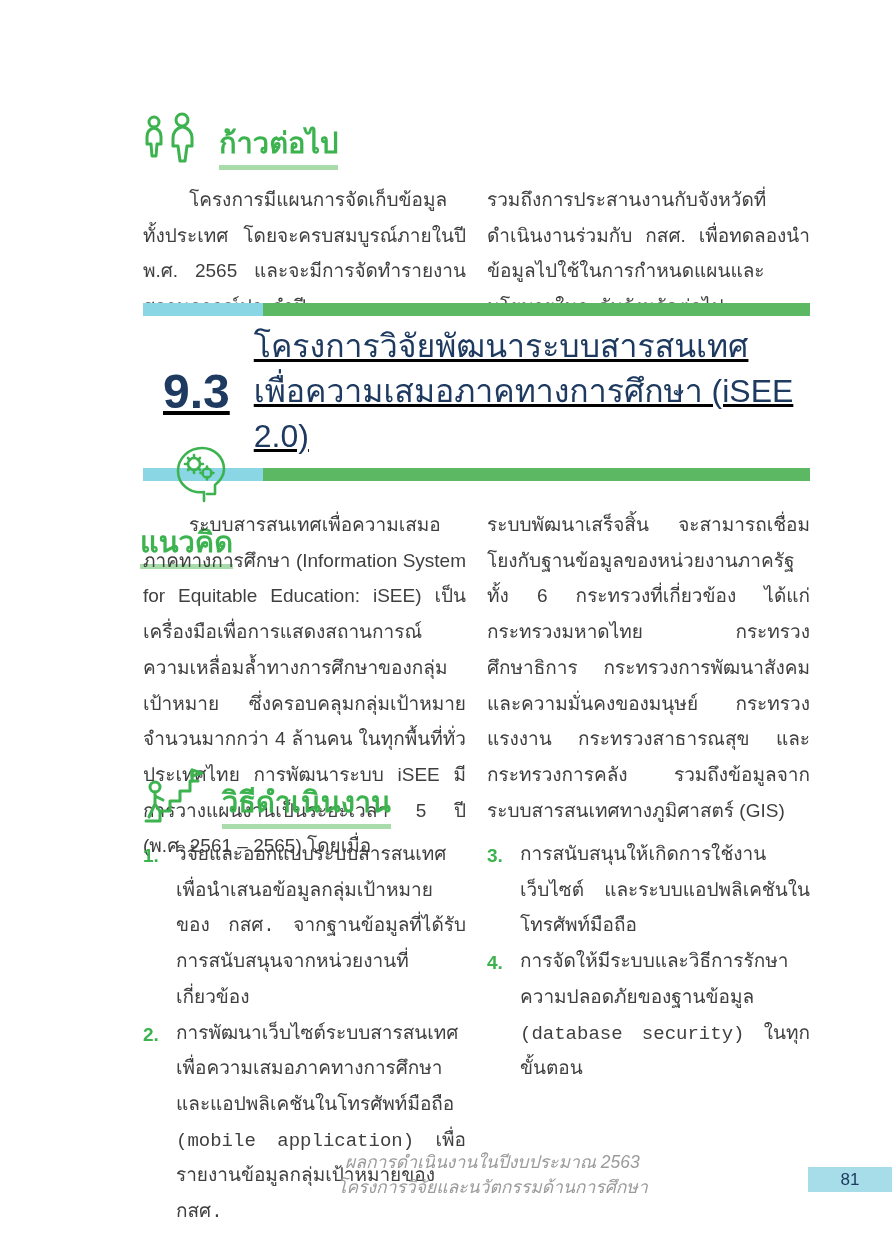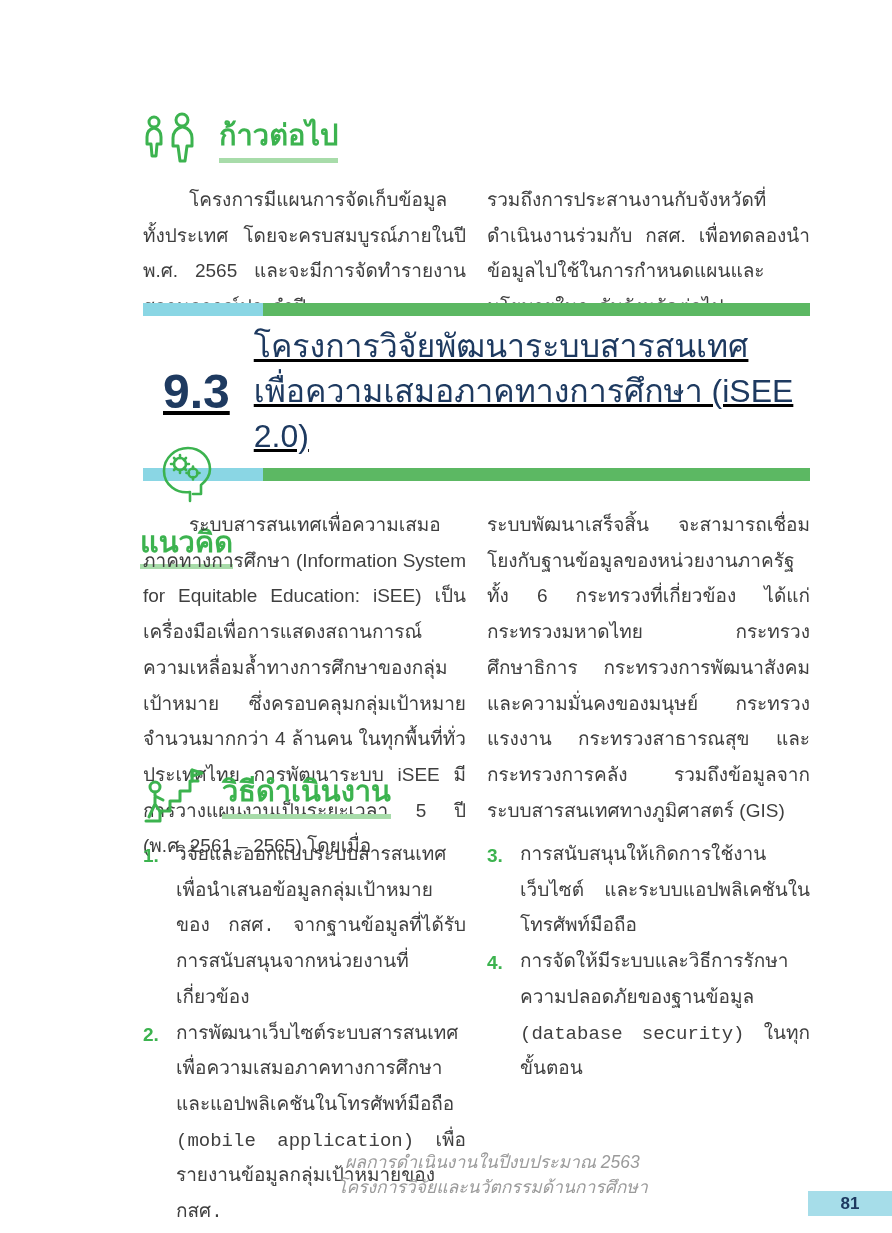--- a/index.html
+++ b/index.html
@@ -11,21 +11,21 @@
     --pagebox:#a6dde9;
     --text:#3f3f3f;
     --gray:#9b9b9b;
   }
   html,body{margin:0;padding:0;background:#ffffff;}
   .page{
     position:relative;width:892px;height:1233px;background:#ffffff;overflow:hidden;
     font-family:"Liberation Sans","DejaVu Sans",sans-serif;
   }
   
-  .sec-header{position:absolute;display:flex;align-items:center;gap:16px;}
+  .sec-header{position:absolute;display:flex;align-items:flex-end;gap:16px;}
   .sec-header .icon{flex:none;display:block;}
   .sec-title{
     font-size:29px;font-weight:bold;color:var(--green);
     line-height:1.15;padding-bottom:5px;border-bottom:5px solid var(--lightgreen);
   }
   
   .cols{position:absolute;left:143px;width:667px;display:flex;gap:21px;}
   .col{flex:1;font-size:19px;line-height:1.88;color:var(--text);text-align:justify;}
   .indent{text-indent:46px;}
   
@@ -42,22 +42,22 @@
   .list-item{display:flex;align-items:flex-start;}
   .item-no{width:33px;flex:none;color:var(--green);font-weight:bold;}
   .item-text{flex:1;text-align:justify;font-family:Liberation Mono, monospace;}
   
   .footer-text{
     position:absolute;left:337px;top:1150px;color:var(--gray);
     font-size:17.5px;line-height:1.45;text-align:center;font-style:italic;
   }
   .page-box{
     position:absolute;right:0;top:1167px;width:84px;height:25px;
-    background:var(--pagebox);color:var(--navy);font-weight:bold;font-size:17px;
-    display:flex;align-items:center;justify-content:center;margin-top:24px;
+    background:var(--pagebox);color:var(--navy);font-weight:normal;font-size:17px;
+    display:flex;align-items:center;justify-content:center;
   }
   svg{stroke:var(--green);fill:none;stroke-linecap:round;stroke-linejoin:round;}
 </style>
 </head>
 <body>
 
 <div class="page">
 
   <div class="sec-header" style="left:143px;top:112px;">
     <span class="icon">

